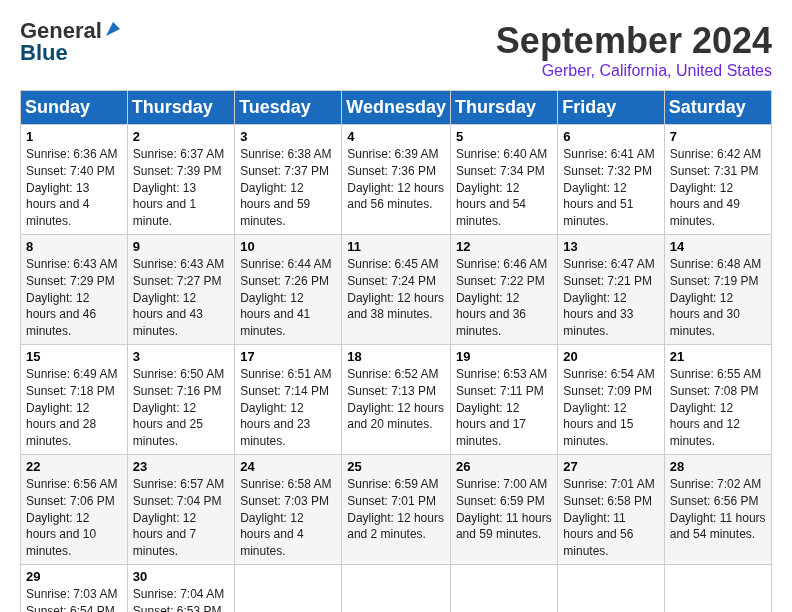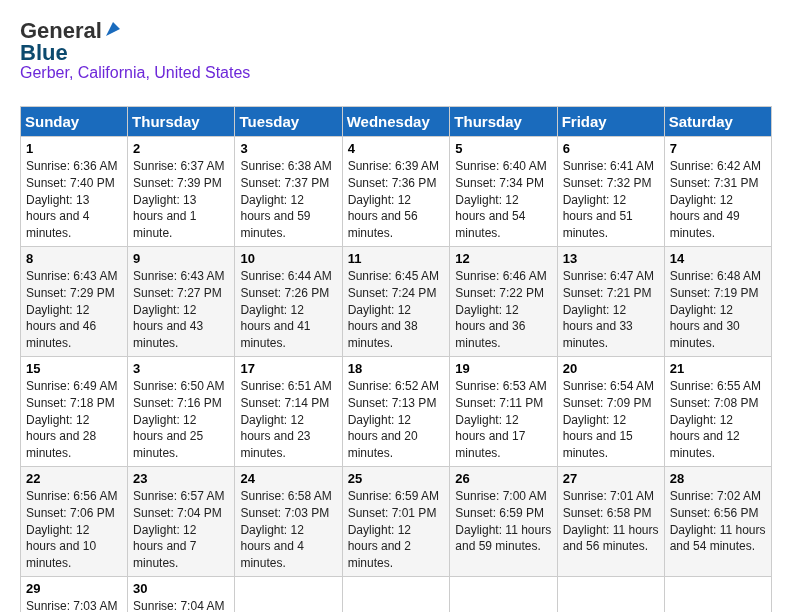--- a/index.html
+++ b/index.html
@@ -7,22 +7,21 @@
       font-family: Arial, sans-serif;
       background: #fff;
       width: 792px;
       min-height: 612px;
       padding: 20px;
     }
     .header-area {
       display: flex;
       justify-content: space-between;
       align-items: flex-start;
-      margin-bottom: 24px;
-      flex-direction: column;
+      margin-bottom: 10px;
     }
     .logo {
       display: flex;
       flex-direction: column;
       align-items: flex-start;
     }
     .logo-general {
       font-size: 22px;
       font-weight: bold;
       color: #333;
@@ -49,21 +48,21 @@
     .calendar-table {
       width: 100%;
       border-collapse: collapse;
       font-size: 11px;
     }
     .calendar-table thead tr th {
       background-color: #1a6bbd;
       color: #fff;
       padding: 6px 4px;
       text-align: left;
-      font-size: 15px;
+      font-size: 18px;
       font-weight: bold;
       border: 1px solid #ccc;
     }
     .calendar-table tbody tr td {
       border: 1px solid #ccc;
       padding: 4px 5px;
       vertical-align: top;
       width: 108px;
       min-height: 80px;
       background: #fff;
@@ -93,20 +92,21 @@
   <div class="logo">
     <div style="display:flex; align-items:center;">
       <span class="logo-general">General</span>
       <svg width="18" height="18" viewBox="0 0 18 18" style="margin-left:2px; margin-top:-4px;">
         <polygon points="2,16 16,9 9,2" fill="#1a6bbd"></polygon>
       </svg>
     </div>
     <span class="logo-blue">Blue</span>
   </div>
   <div class="title-area">
+    <div class="title-month">September 2024</div>
     <div class="title-location">Gerber, California, United States</div>
   </div>
 </div>
 
 <table class="calendar-table">
   <thead>
     <tr>
       <th>Sunday</th>
       <th>Thursday</th>
       <th>Tuesday</th>

